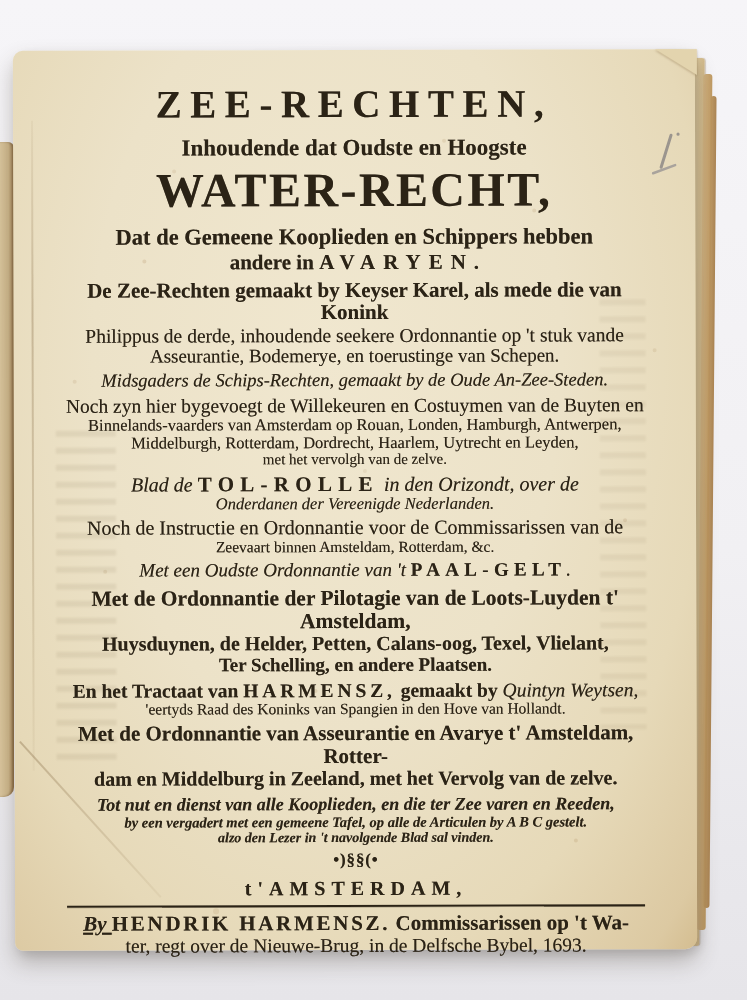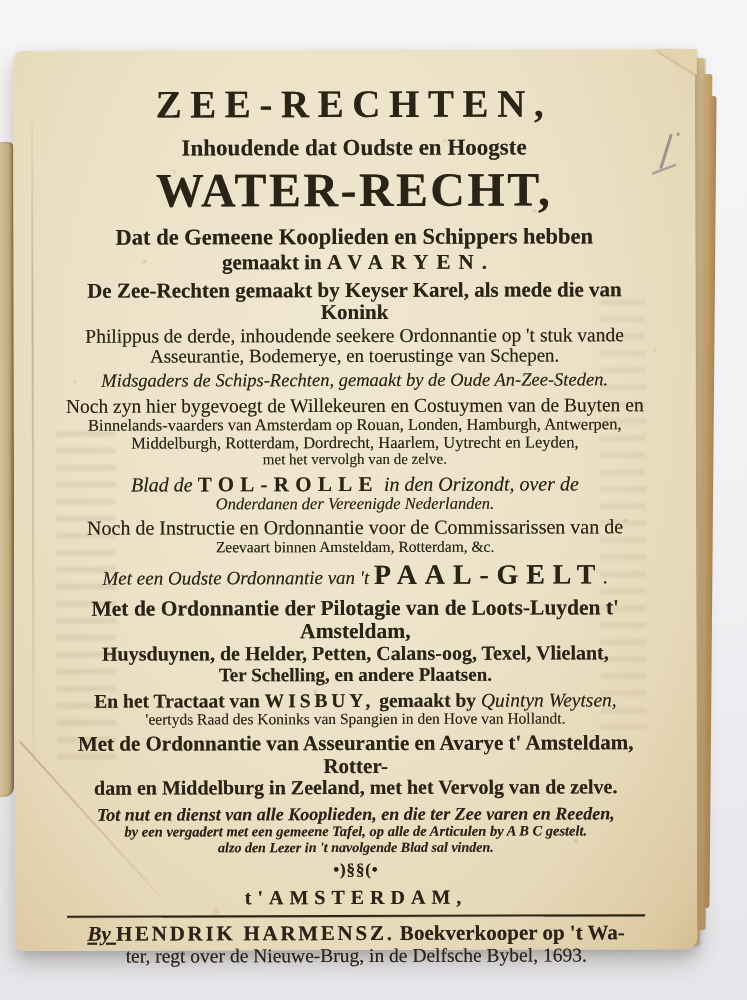--- a/index.html
+++ b/index.html
@@ -70,21 +70,21 @@
   .l-wil1   {font-size:19.5px;margin-top:4px;}
   .l-wil2   {font-size:16.5px;}
   .l-wil3   {font-size:16.5px;}
   .l-wil4   {font-size:15px;}
   .l-tol    {font-size:20px;font-style:italic;margin-top:5px;}
   .sp-tol   {font-style:normal;font-weight:700;font-size:21px;letter-spacing:.3em;}
   .l-tol2   {font-size:16.5px;font-style:italic;}
   .l-ins1   {font-size:20px;margin-top:4px;}
   .l-ins2   {font-size:15.5px;}
   .l-paal   {font-size:19px;font-style:italic;margin-top:5px;}
-  .sp-paal  {font-style:normal;font-weight:700;font-size:28px;letter-spacing:.28em;}
+  .sp-paal  {font-style:normal;font-weight:700;font-size:19px;letter-spacing:.28em;}
   .l-pil1   {font-size:21.5px;font-weight:700;margin-top:6px;}
   .l-pil2   {font-size:20px;font-weight:700;}
   .l-pil3   {font-size:19px;font-weight:700;}
   .l-ava1   {font-size:19.5px;font-weight:700;margin-top:5px;}
   .sp-ava   {letter-spacing:.2em;}
   .it-ava   {font-style:italic;font-weight:400;}
   .l-ava2   {font-size:15.5px;}
   .l-ass1   {font-size:21px;font-weight:700;margin-top:4px;}
   .l-ass2   {font-size:20px;font-weight:700;}
   .l-mot1   {font-size:18px;font-style:italic;font-weight:600;margin-top:6px;}
@@ -122,43 +122,43 @@
       <line x1="12" y1="46" x2="34" y2="38" stroke="#a9a39c" stroke-width="2.5" stroke-linecap="round"></line>
       <circle cx="37" cy="7" r="1.6" fill="#9b958e"></circle>
     </svg>
   </div>
 
   <div class="textblock">
     <div class="ln l-main">ZEE-RECHTEN,</div>
     <div class="ln l-sub">Inhoudende dat Oudste en Hoogste</div>
     <div class="ln l-big">WATER-RECHT,</div>
     <div class="ln l-b23">Dat de Gemeene Kooplieden en Schippers hebben</div>
-    <div class="ln l-wis"><span>gemaakt in </span><span class="sp-wis">AVARYEN</span><span>.</span></div>
+    <div class="ln l-wis"><span>andere in </span><span class="sp-wis">AVARYEN</span><span>.</span></div>
     <div class="ln l-key1">De Zee-Rechten gemaakt by Keyser Karel, als mede die van Konink</div>
     <div class="ln l-key2">Philippus de derde, inhoudende seekere Ordonnantie op 't stuk vande</div>
     <div class="ln l-key3">Asseurantie, Bodemerye, en toerustinge van Schepen.</div>
     <div class="ln l-mids">Midsgaders de Schips-Rechten, gemaakt by de Oude An-Zee-Steden.</div>
     <div class="ln l-wil1">Noch zyn hier bygevoegt de Willekeuren en Costuymen van de Buyten en</div>
     <div class="ln l-wil2">Binnelands-vaarders van Amsterdam op Rouan, Londen, Hamburgh, Antwerpen,</div>
     <div class="ln l-wil3">Middelburgh, Rotterdam, Dordrecht, Haarlem, Uytrecht en Leyden,</div>
     <div class="ln l-wil4">met het vervolgh van de zelve.</div>
     <div class="ln l-tol"><span>Blad de </span><span class="sp-tol">TOL-ROLLE</span><span> in den Orizondt, over de</span></div>
     <div class="ln l-tol2">Onderdanen der Vereenigde Nederlanden.</div>
     <div class="ln l-ins1">Noch de Instructie en Ordonnantie voor de Commissarissen van de</div>
     <div class="ln l-ins2">Zeevaart binnen Amsteldam, Rotterdam, &amp;c.</div>
     <div class="ln l-paal"><span>Met een Oudste Ordonnantie van 't </span><span class="sp-paal">PAAL-GELT</span><span>.</span></div>
     <div class="ln l-pil1">Met de Ordonnantie der Pilotagie van de Loots-Luyden t' Amsteldam,</div>
     <div class="ln l-pil2">Huysduynen, de Helder, Petten, Calans-oog, Texel, Vlielant,</div>
     <div class="ln l-pil3">Ter Schelling, en andere Plaatsen.</div>
-    <div class="ln l-ava1"><span>En het Tractaat van </span><span class="sp-ava">WISBUY,</span><span> gemaakt by </span><span class="it-ava">Quintyn Weytsen,</span></div>
+    <div class="ln l-ava1"><span>En het Tractaat van </span><span class="sp-ava">HARMENSZ,</span><span> gemaakt by </span><span class="it-ava">Quintyn Weytsen,</span></div>
     <div class="ln l-ava2">'eertyds Raad des Koninks van Spangien in den Hove van Hollandt.</div>
     <div class="ln l-ass1">Met de Ordonnantie van Asseurantie en Avarye t' Amsteldam, Rotter-</div>
     <div class="ln l-ass2">dam en Middelburg in Zeeland, met het Vervolg van de zelve.</div>
     <div class="ln l-mot1">Tot nut en dienst van alle Kooplieden, en die ter Zee varen en Reeden,</div>
     <div class="ln l-mot2">by een vergadert met een gemeene Tafel, op alle de Articulen by A B C gestelt.</div>
     <div class="ln l-mot3">alzo den Lezer in 't navolgende Blad sal vinden.</div>
     <div class="ln l-orn">•)§§(•</div>
     <div class="ln l-city">t'AMSTERDAM,</div>
     <div class="rule"></div>
-    <div class="ln l-imp1"><span class="it-by">By </span><span class="sp-imp">HENDRIK HARMENSZ.</span><span> Boekverkooper op 't Wa-</span></div>
+    <div class="ln l-imp1"><span class="it-by">By </span><span class="sp-imp">HENDRIK HARMENSZ.</span><span> Commissarissen op 't Wa-</span></div>
     <div class="ln l-imp2">ter, regt over de Nieuwe-Brug, in de Delfsche Bybel, 1693.</div>
   </div>
 </div>
 
 </body></html>

